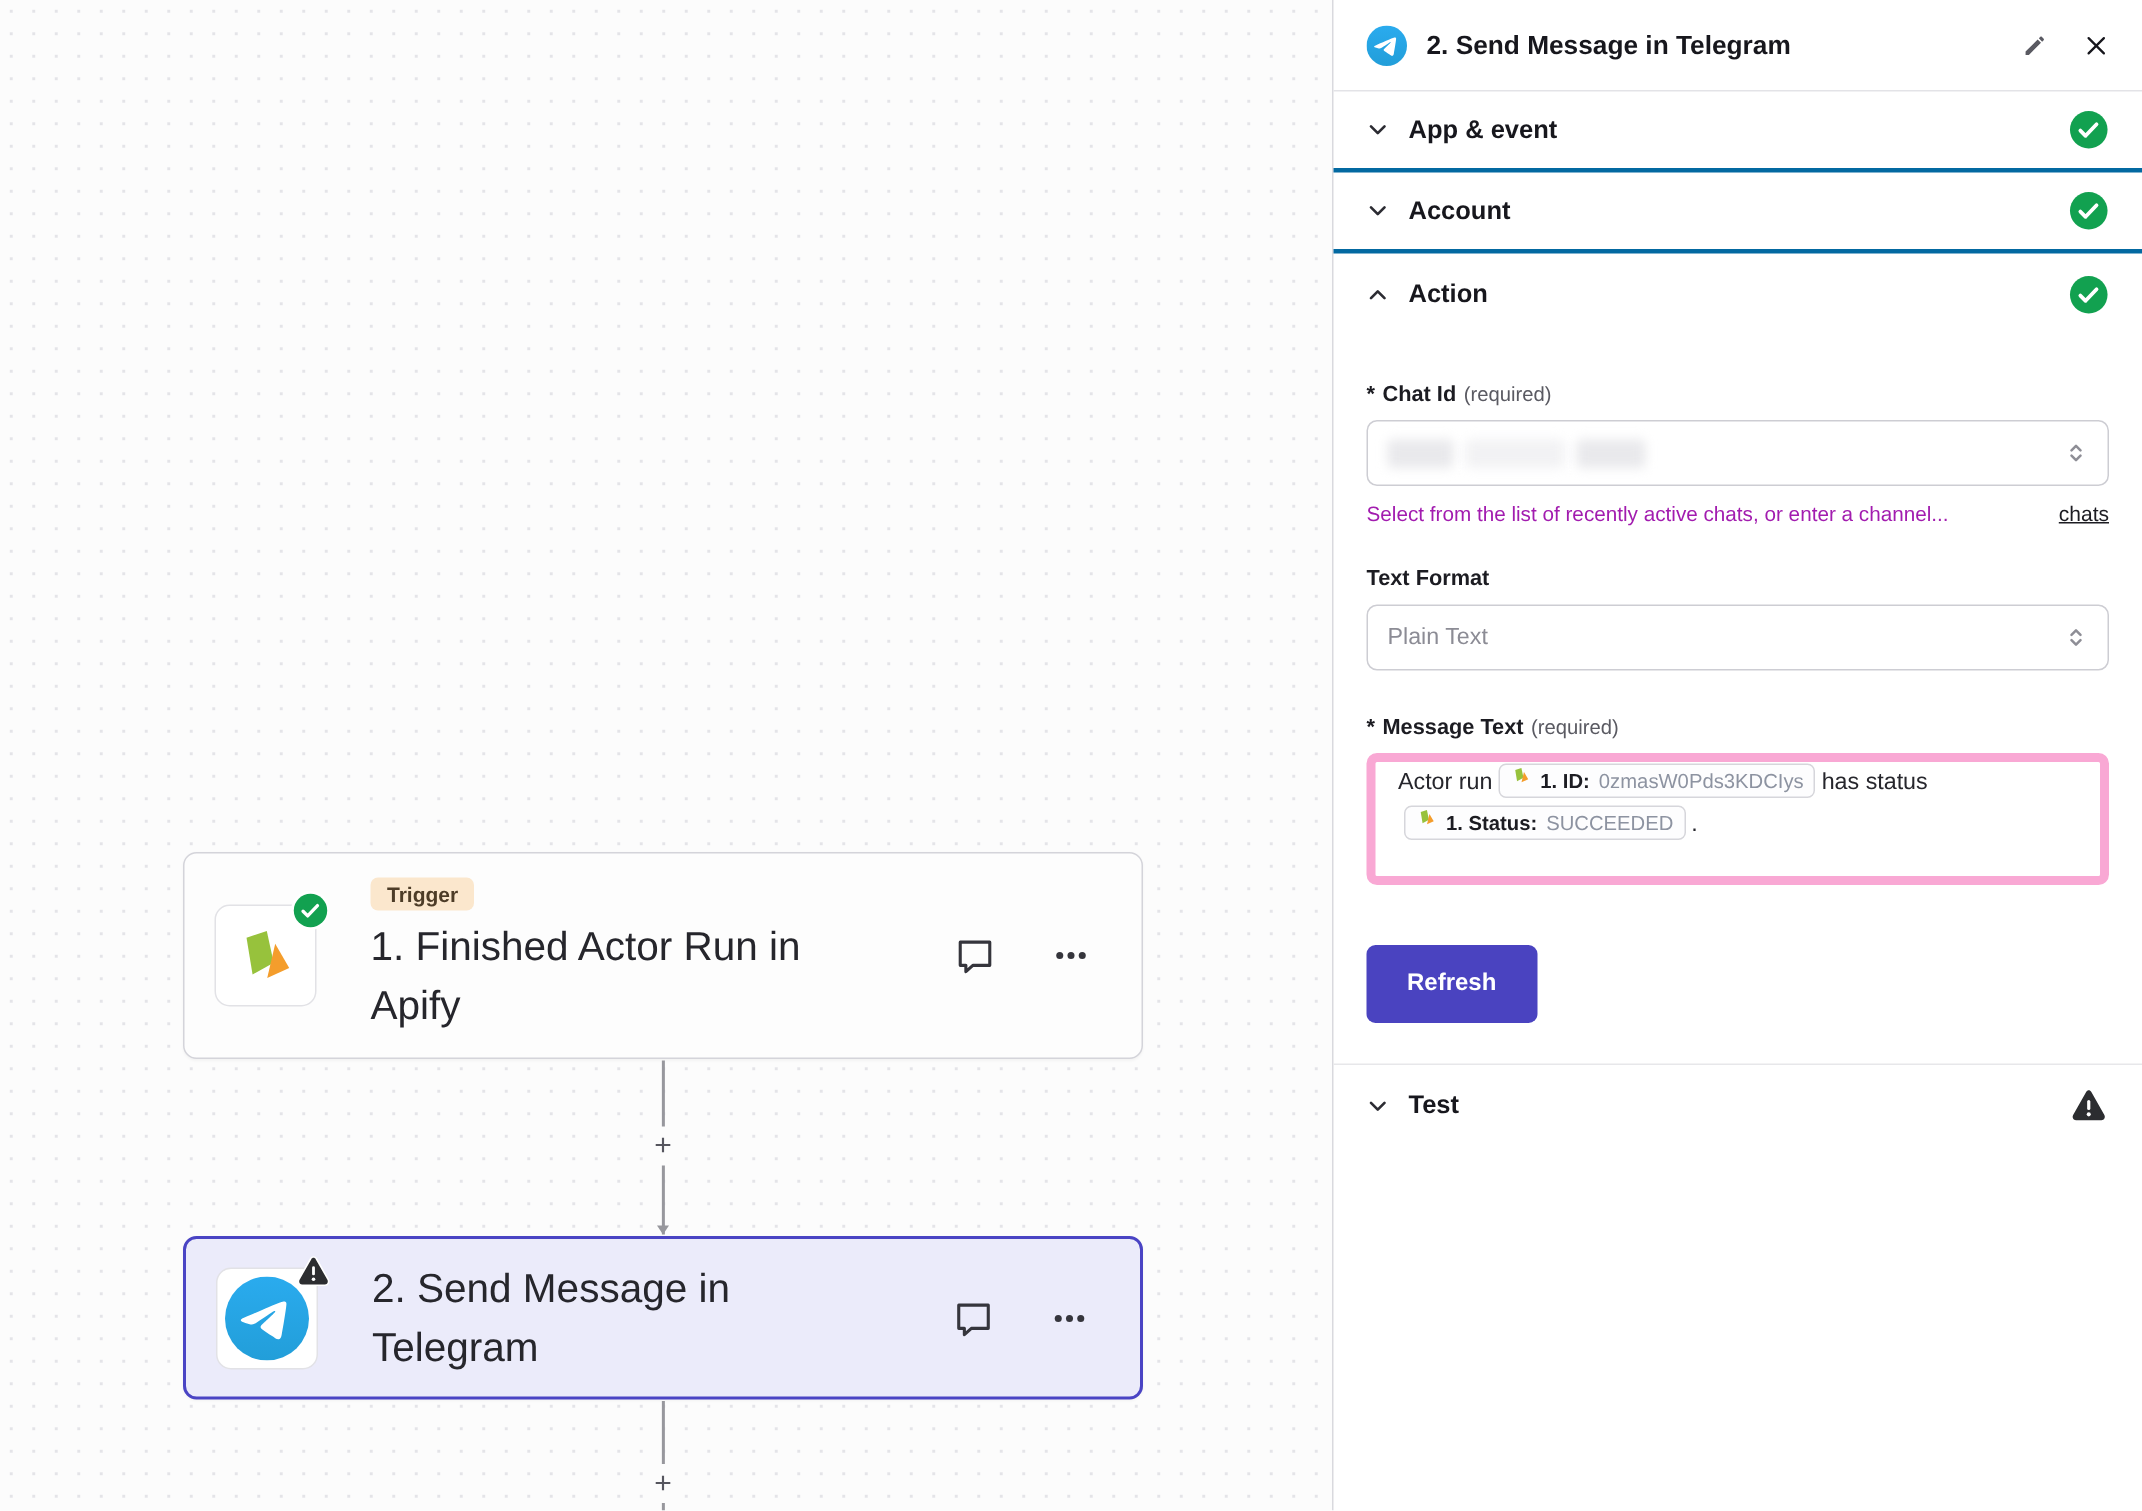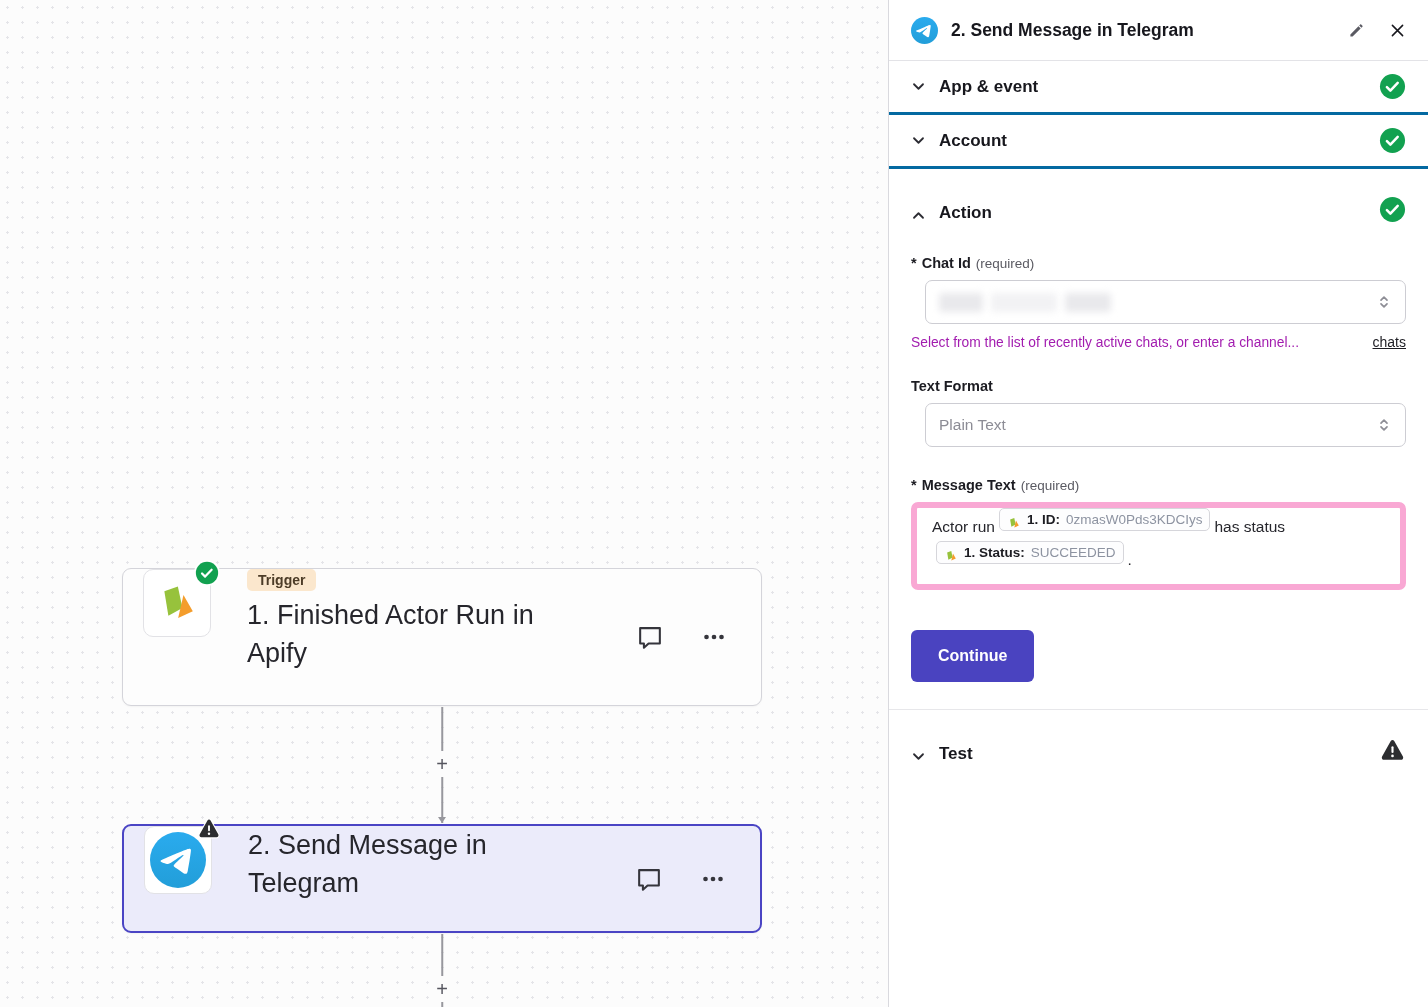--- a/index.html
+++ b/index.html
@@ -14,21 +14,21 @@
   
   .canvas {
     position:relative; flex:1; height:100%;
     background-color:#fcfcfc;
     background-image:radial-gradient(circle,#e4e4e8 1.1px, transparent 1.2px);
     background-size:15px 15px;
   }
   .step-card {
     position:absolute; left:122px; width:640px;
     background:#fdfdfd; border:1px solid #d4d4da; border-radius:9px;
-    display:flex; padding:0 20px;
+    display:flex; align-items:center; padding:0 20px;
     box-shadow:0 1px 2px rgba(0,0,0,0.04);
     cursor:pointer;
   }
   #card1 { top:568px; height:138px; }
   #card2 { top:824px; height:109px; background:#ebebfa; border:2px solid #4a44c4; }
 
   .app-tile {
     position:relative; width:68px; height:68px; flex:0 0 auto;
     background:#fff; border:1px solid #e2e2e6; border-radius:10px;
     display:flex; align-items:center; justify-content:center;
@@ -76,54 +76,54 @@
   .panel-header { height:61px; display:flex; align-items:center; padding:0 22px; border-bottom:1px solid #e3e3e7; }
   .tg-sm svg { width:27px; height:27px; display:block; }
   .panel-title { font-size:17.5px; font-weight:700; color:#17171d; margin:0 0 0 13px; }
   .hdr-icon { display:flex; cursor:pointer; }
   .hdr-icon.pencil { margin-left:auto; }
   .hdr-icon.pencil svg { width:17px; height:17px; }
   .hdr-icon.close { margin-left:24px; }
   .hdr-icon.close svg { width:17px; height:17px; }
 
   .section-row { height:54px; display:flex; align-items:center; padding:0 22px; border-bottom:3px solid #0369a1; cursor:pointer; }
-  .section-row.expanded, .section-row.last { border-bottom:none;align-items:flex-end; }
+  .section-row.expanded, .section-row.last { border-bottom:none; }
   .chev { display:flex; }
   .chev svg { width:15px; height:15px; }
   .section-label { margin-left:13px; font-size:17px; font-weight:700; color:#17171d; }
   .row-status { margin-left:auto; display:flex; }
   .row-status svg { width:27px; height:27px; }
 
   .action-content { padding:32px 22px 27px; border-bottom:1px solid #e7e7ea; }
   .field-label { display:flex; align-items:baseline; gap:5px; font-size:14.5px; font-weight:700; color:#1c1c22; }
   .field-label .req { font-weight:400; color:#5a5a62; font-size:13.5px; }
 
   .select-box {
     margin-top:9px; height:44px; border:1px solid #cdcdd3; border-radius:7px;
-    background:#fff; display:flex; align-items:center; padding:0 13px; cursor:pointer;margin-left:14px;
+    background:#fff; display:flex; align-items:center; padding:0 13px; cursor:pointer;
   }
   .stepper { margin-left:auto; display:flex; }
   .stepper svg { width:16px; height:16px; }
   .blur-blob { display:inline-block; height:19px; border-radius:3px; background:#e9e9ec; filter:blur(3.5px); margin-right:8px; }
   .b1 { width:44px; } .b2 { width:66px; background:#f2f2f4; } .b3 { width:46px; }
   .select-value { font-size:15.5px; color:#8c8c95; }
 
   .helper-row { display:flex; align-items:baseline; margin-top:10px; }
   .helper-text { font-size:13.8px; color:#a21caf; }
   .more-link { margin-left:auto; font-size:14px; color:#1c1c22; text-decoration:underline; cursor:pointer; }
 
   .block-tf { margin-top:28px; }
   .block-msg { margin-top:30px; }
 
   .message-box {
     margin-top:9px; min-height:88px; border:6px solid #f9a8d4; border-radius:7px;
     padding:0 15px; font-size:15.5px; color:#26262c; line-height:28px; cursor:text;
   }
   .pill {
-    display:inline-flex; align-items:flex-end; gap:6px;
+    display:inline-flex; align-items:flex-start; gap:6px;
     border:1px solid #d6d6db; border-radius:5px; background:#fdfdfe;
     padding:0 7px; font-size:13.5px; line-height:21px; margin:0 4px; vertical-align:2px;
     cursor:pointer;
   }
   .pill-icon { display:flex; }
   .pill-icon svg { width:14px; height:14px; }
   .pill-label { color:#1c1c22; font-weight:700; }
   .pill-value { color:#8d93a1; }
 
   .btn-row { margin-top:40px; display:flex; gap:22px; }
@@ -363,21 +363,21 @@
                   <path d="M20.5 10.5 L27 21.8 L16.8 26.4 Z" fill="#f49d2c"></path>
                 </svg>
               </span>
               <span class="pill-label">1. Status:</span>
               <span class="pill-value">SUCCEEDED</span>
             </span><span>.</span>
         </div>
       </div>
 
       <div class="btn-row">
-        <button class="btn-primary">Continue</button>
+        <button class="btn-primary">Refresh</button>
       </div>
     </div>
 
     <div class="section-row last">
       <span class="chev">
         <svg viewBox="0 0 16 16">
             <path d="M3.2 5.6 8 10.4 12.8 5.6" fill="none" stroke="#2c2c33" stroke-width="1.9" stroke-linecap="round" stroke-linejoin="round"></path>
           </svg>
       </span>
       <span class="section-label">Test</span>

